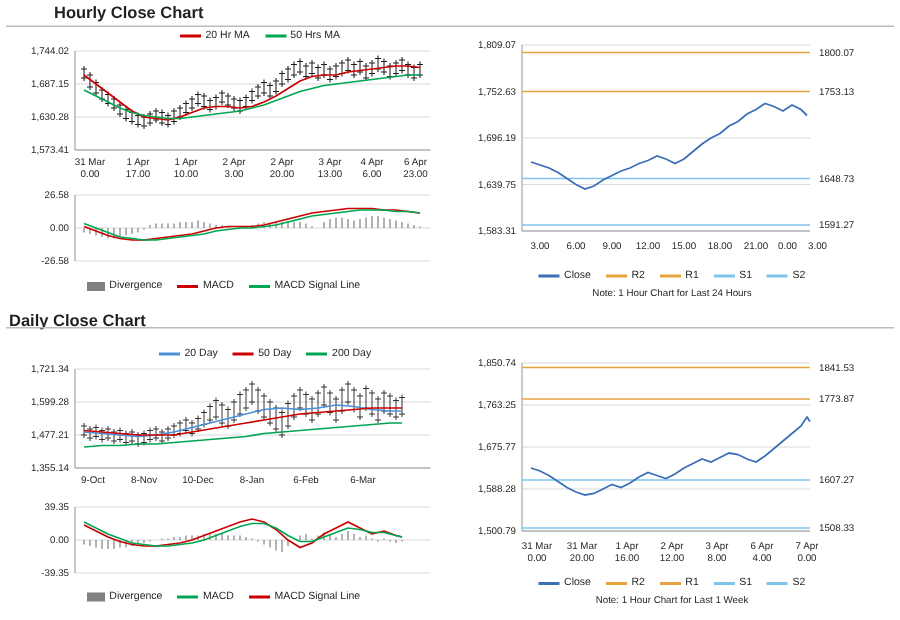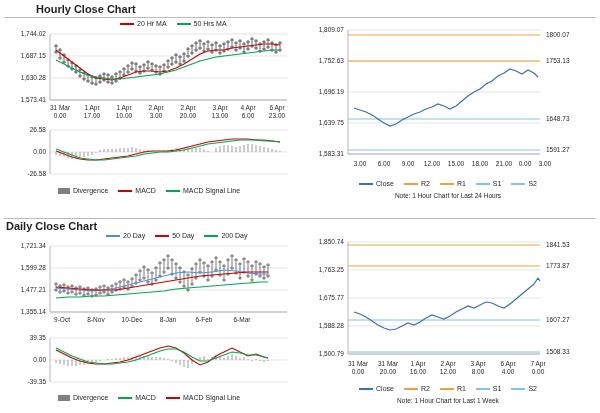--- a/index.html
+++ b/index.html
@@ -296,21 +296,21 @@
     <span class="swatch" style="background:#7fc4ea"></span>
     <span>S1</span>
   </span>
   <span class="item">
     <span class="swatch" style="background:#7fc4ea"></span>
     <span>S2</span>
   </span>
 </div>
 <div class="panel note" style="left:300px;top:192px;width:296px;">Note: 1 Hour Chart for Last 24 Hours</div>
 
-<div class="panel" style="left:6px;top:220px;">
+<div class="panel" style="left:6px;top:208px;">
   <div class="section-title">Daily Close Chart</div>
 </div>
 <div class="panel" style="left:4px;top:218px;width:592px;">
     <hr class="hr">
   </div>
 
 <div class="panel legend" style="left:106px;top:232px;">
   <span class="item">
     <span class="swatch" style="background:#4a90d9"></span>
     <span>20 Day</span>

